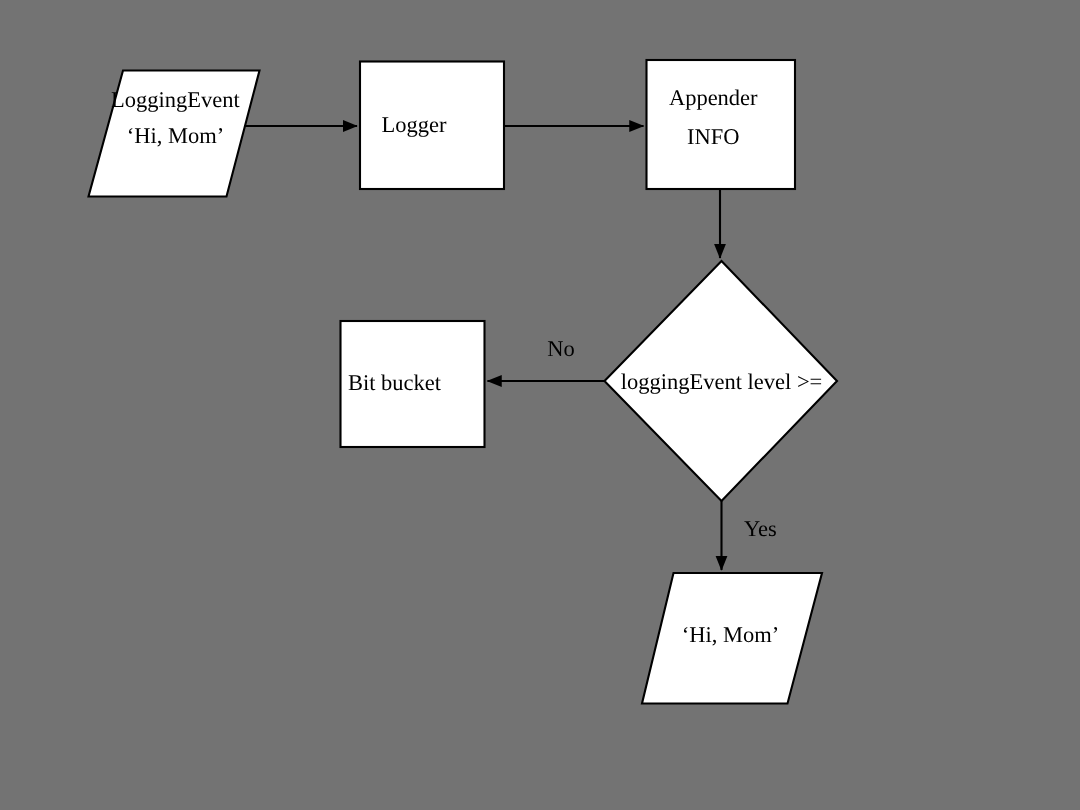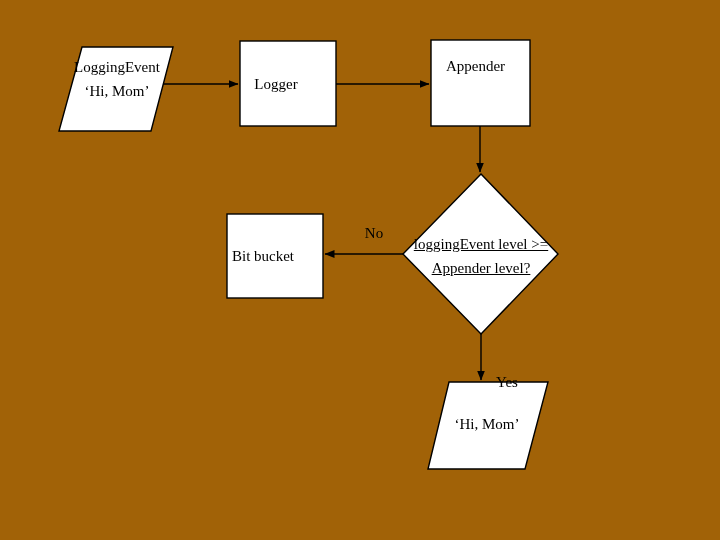--- a/index.html
+++ b/index.html
@@ -1,19 +1,19 @@
 <!DOCTYPE html>
 <html><head>
 <meta charset="utf-8">
 <style>
   html,body{margin:0;padding:0;background:#ffffff;}
   .canvas{
     position:relative;
     width:720px;height:540px;
-    background:#a16207;
+    background:#737373;
     font-family:"Liberation Serif", serif;
     color:#000000;
     overflow:hidden;
   }
   .canvas svg{position:absolute;left:0;top:0;}
   .label{
     position:absolute;
     text-align:center;
     font-size:15px;
     line-height:24px;
@@ -52,31 +52,31 @@
     <div>LoggingEvent</div>
     <div>‘Hi, Mom’</div>
   </div>
 
   <div class="label" style="left:240px;top:72px;width:72px;">
     <div>Logger</div>
   </div>
 
   <div class="label lh26" style="left:431px;top:53px;width:89px;">
     <div>Appender</div>
+    <div>INFO</div>
   </div>
 
-  <div class="label" style="left:396px;top:232px;width:170px;text-decoration:underline;">
+  <div class="label" style="left:396px;top:243px;width:170px;">
     <div>loggingEvent level &gt;=</div>
-    <div>Appender level?</div>
   </div>
 
   <div class="label" style="left:227px;top:244px;width:72px;">
     <div>Bit bucket</div>
   </div>
 
   <div class="label" style="left:437px;top:412px;width:100px;">
     <div>‘Hi, Mom’</div>
   </div>
 
   <div class="label" style="left:354px;top:221px;width:40px;">No</div>
-  <div class="label" style="left:487px;top:341px;width:40px;margin-top:29px;">Yes</div>
+  <div class="label" style="left:487px;top:341px;width:40px;">Yes</div>
 
 </div>
 
 </body></html>

